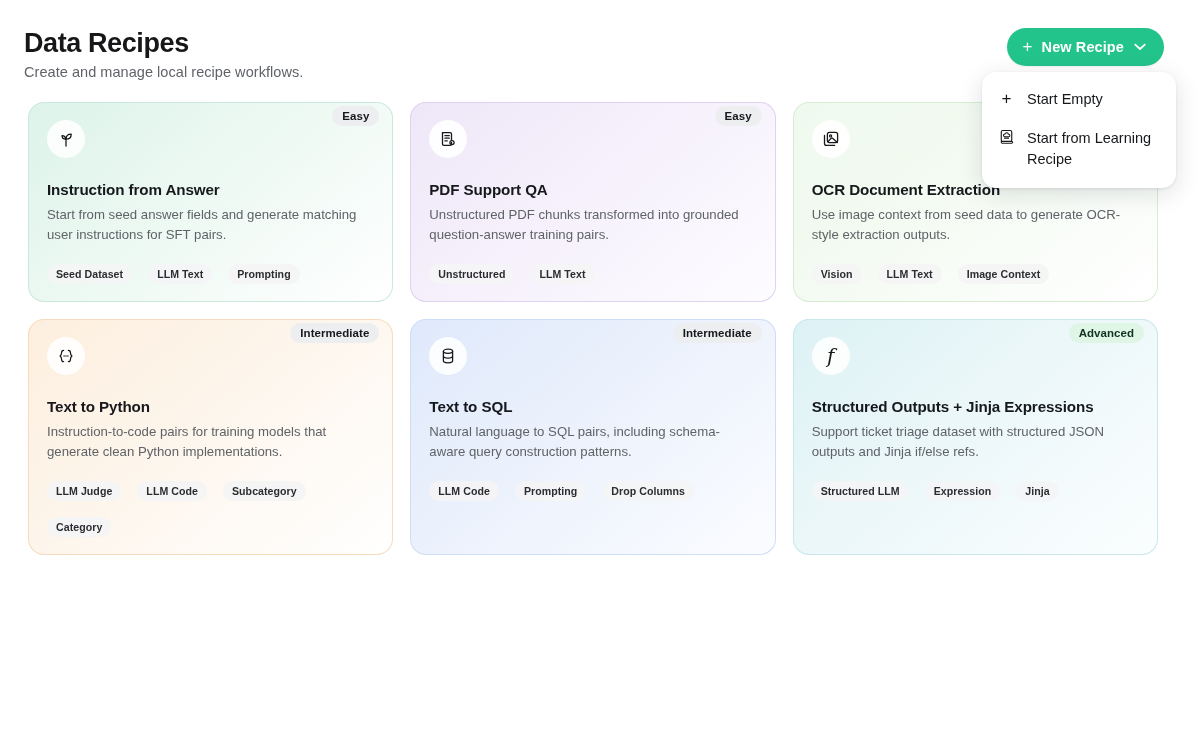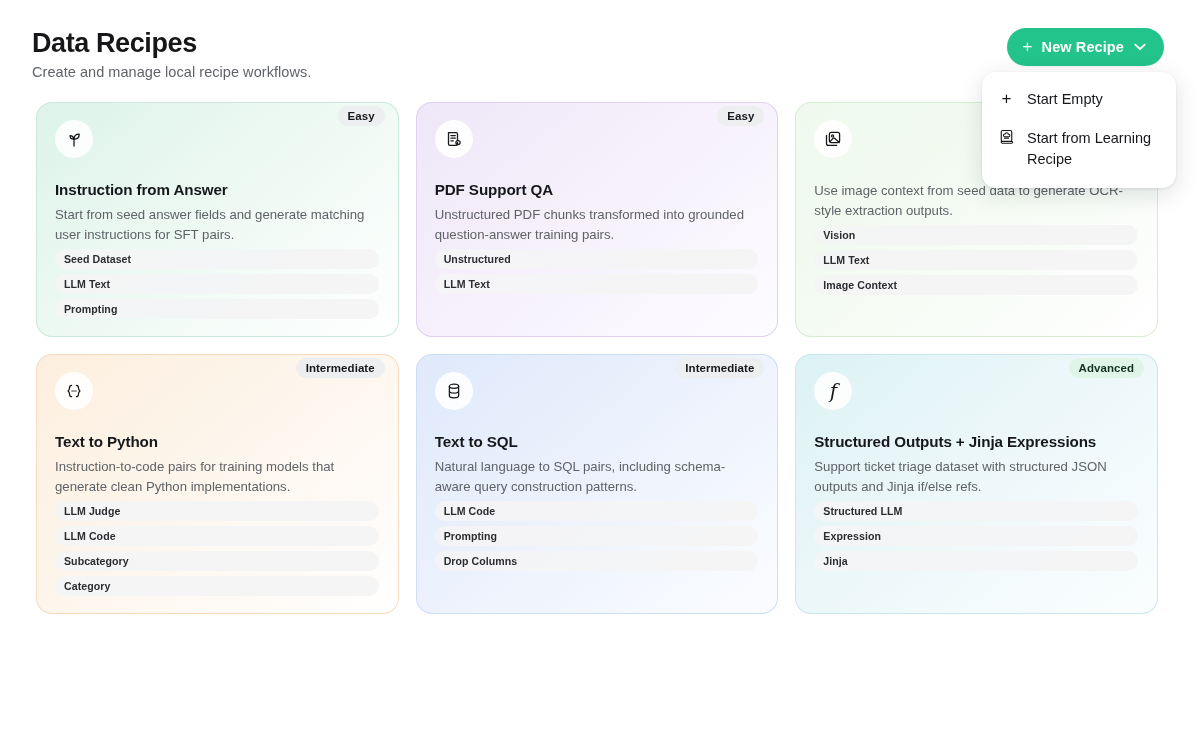--- a/index.html
+++ b/index.html
@@ -9,21 +9,21 @@
     height: 737px;
     background: #ffffff;
     font-family: "Liberation Sans", sans-serif;
     overflow: hidden;
   }
 
   .page {
     position: relative;
     width: 1200px;
     height: 622px;
-    padding: 28px 36px 0 30px;
+    padding: 28px 36px 0 22px;
   }
 
   
   .header {
     display: flex;
     align-items: flex-start;
     justify-content: space-between;
     position: relative;
   }
   .header-left { padding-left: 2px; }
@@ -165,23 +165,22 @@
   }
   .card-desc {
     font-size: 13.2px;
     color: #5f6368;
     line-height: 1.48;
     max-width: 310px;
   }
   .card-tags {
     display: flex;
     flex-wrap: wrap;
-    gap: 5px;
-    margin-top: 5px;
-    flex-direction: column;
+    gap: 16px;
+    margin-top: 20px;
   }
   .tag {
     background: rgba(244,244,245,0.92);
     border-radius: 999px;
     font-size: 10.6px;
     font-weight: 700;
     color: #2b2d31;
     padding: 4px 9px;
     letter-spacing: 0.05px;
   }
@@ -295,20 +294,21 @@
     <div class="card g-leaf b-leaf">
       <div class="card-badge">Starter</div>
       <div class="card-ico">
         <svg width="20" height="20" viewBox="0 0 20 20" fill="none" aria-hidden="true">
           <rect x="6.4" y="3.4" width="10.2" height="10.2" rx="2" stroke="#17181b" stroke-width="1.3"></rect>
           <path d="M13.6 16.4 H5.4 a1.9 1.9 0 0 1 -1.9 -1.9 V6.4" stroke="#17181b" stroke-width="1.3" stroke-linecap="round"></path>
           <circle cx="9.6" cy="6.9" r="1.1" stroke="#17181b" stroke-width="1.15"></circle>
           <path d="M7 12.6 l3.2 -3.4 a1 1 0 0 1 1.4 0 l4.7 4.3" stroke="#17181b" stroke-width="1.25" stroke-linecap="round" stroke-linejoin="round"></path>
         </svg>
       </div>
+      <div class="card-title">OCR Document Extraction</div>
       <div class="card-desc">Use image context from seed data to generate OCR-style extraction outputs.</div>
       <div class="card-tags">
         <span class="tag">Vision</span>
         <span class="tag">LLM Text</span>
         <span class="tag">Image Context</span>
       </div>
     </div>
 
     <div class="card g-peach b-peach">
       <div class="card-badge">Intermediate</div>

